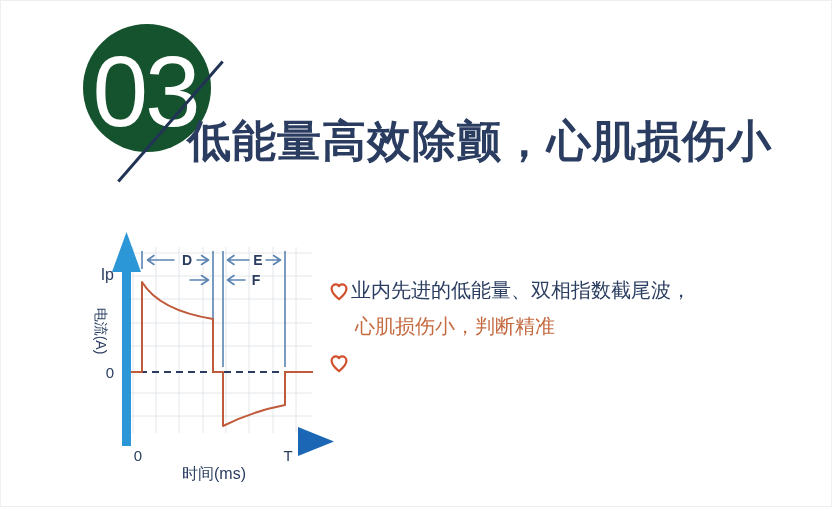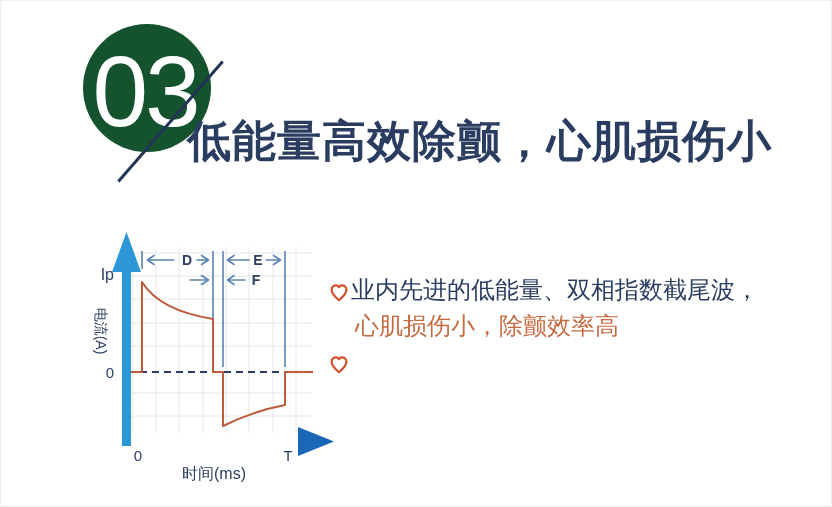--- a/index.html
+++ b/index.html
@@ -28,21 +28,21 @@
     font-size:44px;line-height:48px;font-weight:600;color:#2a3d60;
     letter-spacing:1px;white-space:nowrap;
   }
   
   .chart-svg{position:absolute;left:60px;top:225px;}
   .chart-label{fill:#2a3d60;}
   
   .bullets{position:absolute;left:328px;top:272px;width:475px;}
   .bullet-row{
     display:flex;align-items:flex-start;height:36px;
-    font-size:24px;line-height:34px;white-space:nowrap;
+    font-size:20px;line-height:34px;white-space:nowrap;
   }
   .bullet-row .heart{flex:0 0 auto;margin:5px 2px 0 0;}
   .navy-text{color:#2a3d60;}
   .orange-text{color:#c5693f;}
   .indent{padding-left:26px;}
 </style>
 </head>
 <body>
 
 <div class="page">
@@ -108,21 +108,21 @@
       <span class="heart">
         <svg width="20" height="20" viewBox="0 0 20 20">
             <path d="M10 17.2 C8.8 16.2 2.6 11.4 2.6 6.8 C2.6 4 4.8 2.4 6.9 2.4 C8.3 2.4 9.4 3.1 10 4.1 C10.6 3.1 11.7 2.4 13.1 2.4 C15.2 2.4 17.4 4 17.4 6.8 C17.4 11.4 11.2 16.2 10 17.2 Z" fill="#ffffff" stroke="#d14f2a" stroke-width="2.2" stroke-linejoin="round"></path>
           </svg>
       </span>
       <span class="navy-text">业内先进的低能量、双相指数截尾波，</span>
     </div>
 
 
     <div class="bullet-row indent">
-      <span class="orange-text">心肌损伤小，除颤效率高</span>
+      <span class="orange-text">心肌损伤小，判断精准</span>
     </div>
 
     <div class="bullet-row">
       <span class="heart">
         <svg width="20" height="20" viewBox="0 0 20 20">
             <path d="M10 17.2 C8.8 16.2 2.6 11.4 2.6 6.8 C2.6 4 4.8 2.4 6.9 2.4 C8.3 2.4 9.4 3.1 10 4.1 C10.6 3.1 11.7 2.4 13.1 2.4 C15.2 2.4 17.4 4 17.4 6.8 C17.4 11.4 11.2 16.2 10 17.2 Z" fill="#ffffff" stroke="#d14f2a" stroke-width="2.2" stroke-linejoin="round"></path>
           </svg>
       </span>
     </div>
 

